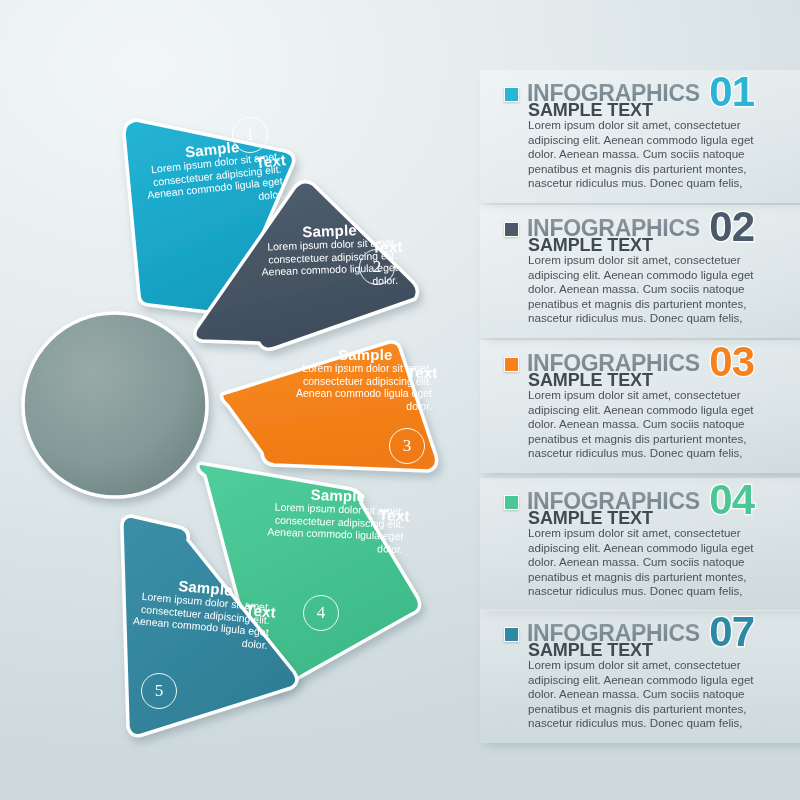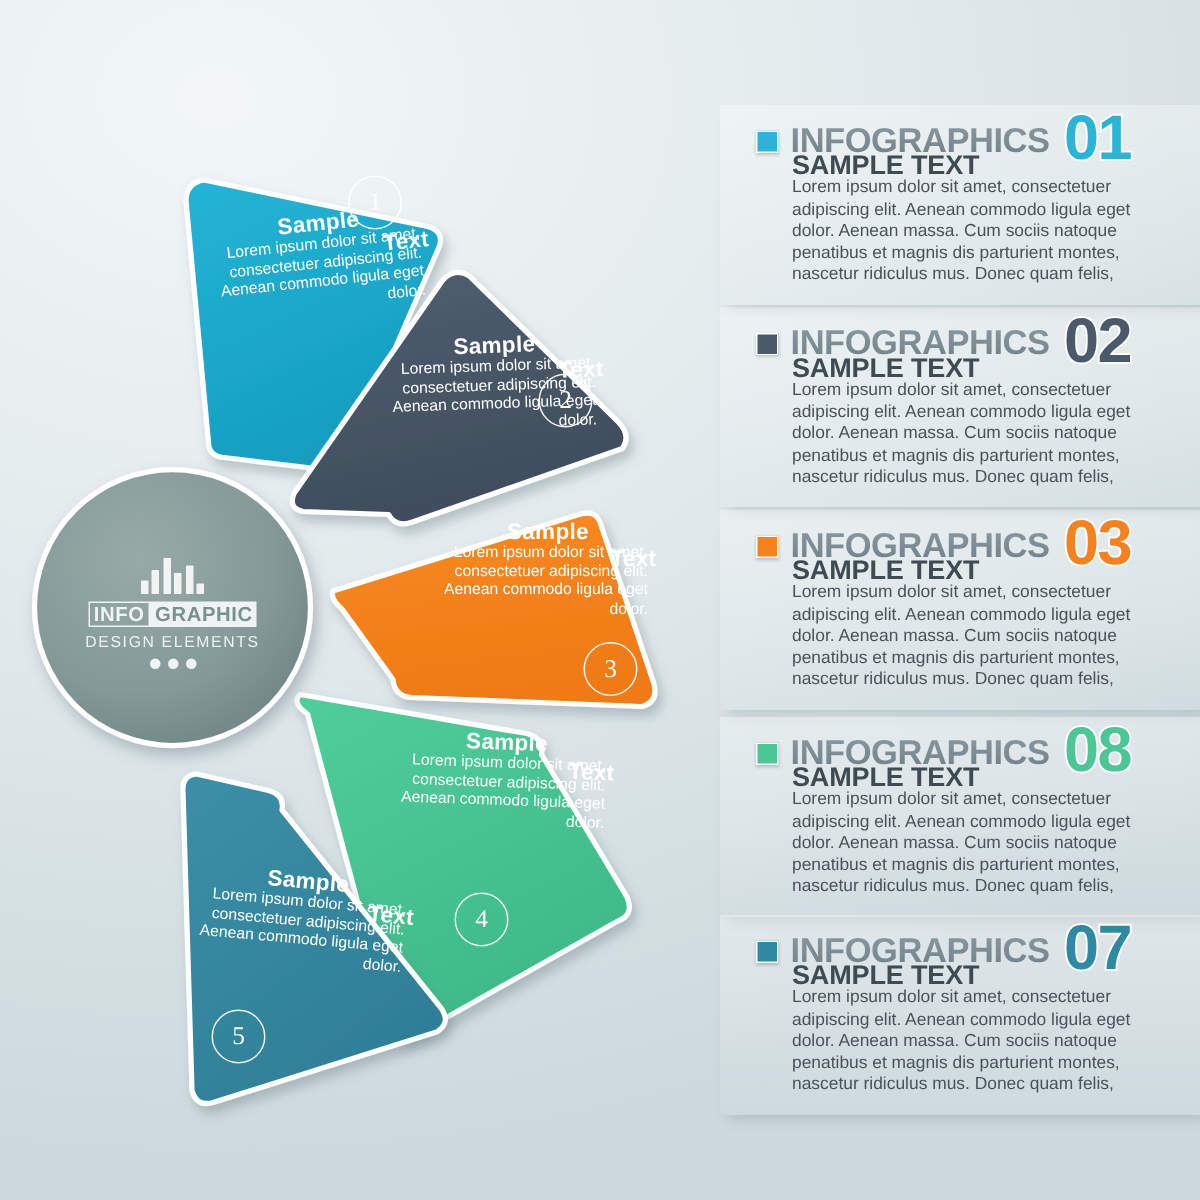--- a/index.html
+++ b/index.html
@@ -139,42 +139,20 @@
       <path filter="url(#segshadow)" fill="url(#g3)" stroke="#ffffff" stroke-width="3.5" stroke-linejoin="round" d="M 222 394 L 386 343 Q 398 339 401 351 L 436 456 Q 439 468 428 471 L 274 465 Q 263 464 262 453 L 228 406 Q 220 399 222 394 Z"></path>
 
       <path filter="url(#segshadow)" fill="url(#g4)" stroke="#ffffff" stroke-width="3.5" stroke-linejoin="round" d="M 200 463 L 351 489 Q 363 492 361 503 L 418 598 Q 423 610 412 614 L 277 690 Q 266 695 261 686 L 205 476 Q 194 468 200 463 Z"></path>
 
       <path filter="url(#segshadow)" fill="url(#g5)" stroke="#ffffff" stroke-width="3.5" stroke-linejoin="round" d="M 131 516 L 179 527 Q 190 530 188 540 L 294 672 Q 301 682 291 688 L 142 735 Q 131 738 128 727 L 122 528 Q 121 517 131 516 Z"></path>
 
       <circle filter="url(#hubshadow)" cx="115" cy="405" r="92" fill="url(#ghub)" stroke="#ffffff" stroke-width="3.5"></circle>
     </svg>
 
     
-    <div id="hub">
-      <div class="hub-inner">
-        <div class="bars">
-          <i style="height:9px"></i>
-            <i style="height:16px"></i>
-            <i style="height:24px"></i>
-          <i style="height:14px"></i>
-            <i style="height:19px"></i>
-            <i style="height:7px"></i>
-        </div>
-        <div class="wordmark">
-          <span class="w-info">INFO</span>
-          <span class="w-graphic">GRAPHIC</span>
-        </div>
-        <div class="subwordmark">DESIGN ELEMENTS</div>
-        <div class="dots">
-            <i></i>
-            <i></i>
-            <i></i>
-          </div>
-      </div>
-    </div>
 
     
     <div class="seg-label" style="left:118px;top:140px;transform:rotate(-6deg);">
       <div class="sample-wrap">
         <span class="sample-a">Sample</span>
         <span class="sample-b">Text</span>
         <div class="lorem" style="top:16px;">Lorem ipsum dolor sit amet, consectetuer adipiscing elit. Aenean commodo ligula eget dolor.</div>
       </div>
     </div>
     <div class="num" style="left:232px;top:117px;">
@@ -260,21 +238,21 @@
         <span class="bignum" style="color:#F5821F;text-align:right;">03</span>
       </div>
       <div class="body">Lorem ipsum dolor sit amet, consectetuer adipiscing elit. Aenean commodo ligula eget dolor. Aenean massa. Cum sociis natoque penatibus et magnis dis parturient montes, nascetur ridiculus mus. Donec quam felis,</div>
     </div>
 
     <div class="row" style="top:478px;">
       <div class="row-head">
         <span class="sq" style="background:#4BC795;"></span>
         <span class="ig">INFOGRAPHICS</span>
         <span class="st">SAMPLE TEXT</span>
-        <span class="bignum" style="color:#4BC795;">08</span>
+        <span class="bignum" style="color:#4BC795;">04</span>
       </div>
       <div class="body">Lorem ipsum dolor sit amet, consectetuer adipiscing elit. Aenean commodo ligula eget dolor. Aenean massa. Cum sociis natoque penatibus et magnis dis parturient montes, nascetur ridiculus mus. Donec quam felis,</div>
     </div>
 
     <div class="row" style="top:610px;">
       <div class="row-head">
         <span class="sq" style="background:#2E8AA3;"></span>
         <span class="ig">INFOGRAPHICS</span>
         <span class="st">SAMPLE TEXT</span>
         <span class="bignum" style="color:#2E8AA3;">07</span>

